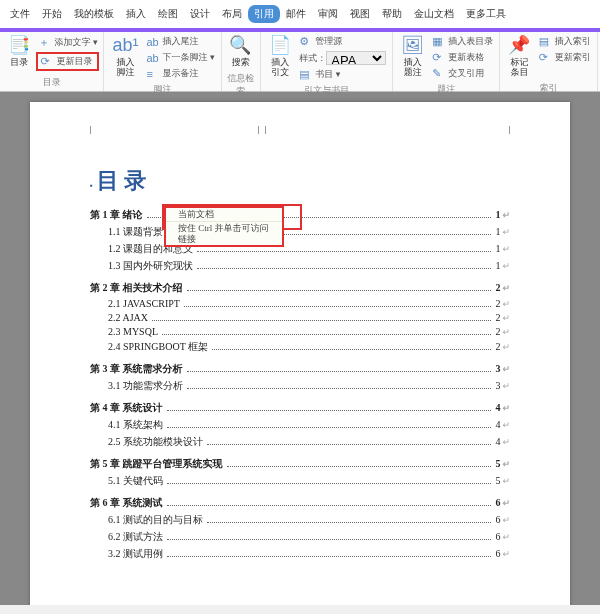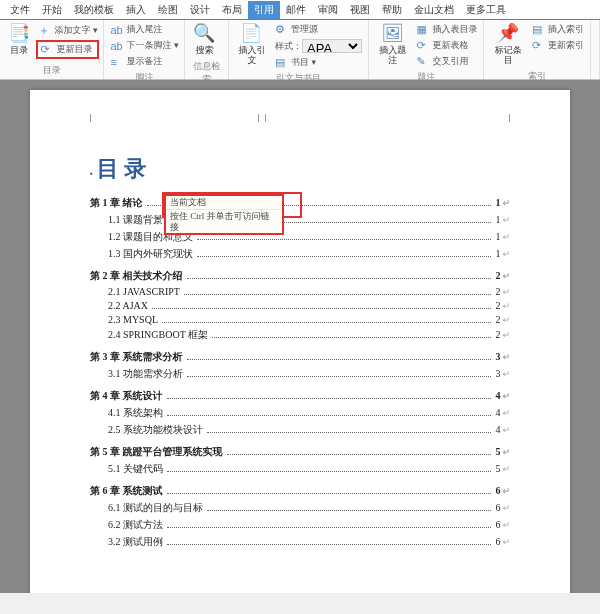--- a/index.html
+++ b/index.html
@@ -1,19 +1,19 @@
 <!DOCTYPE html>
 <html><head>
 <meta charset="utf-8">
 <style>
 * { margin: 0; padding: 0; box-sizing: border-box; }
 body { font-family: "Microsoft YaHei", "SimSun", sans-serif; background: #f0f0f0; width: 600px; height: 614px; overflow: hidden; font-size: 10px; }
-.menubar { background: #fff; border-bottom: 1px solid #8b5cf6; display: flex; height: 20px; align-items: center; padding: 0 4px; }
+.menubar { background: #fff; border-bottom: 4px solid #8b5cf6; display: flex; height: 32px; align-items: center; padding: 0 4px; }
 .menubar span { padding: 2px 6px; color: #333; font-size: 10px; cursor: pointer; }
-.menubar span.active { background: #4a8fd6; color: #fff; }
+.menubar span.active { background: #4a8fd6; color: #fff; border-radius: 7px; }
 .ribbon { background: #fafafa; border-bottom: 1px solid #c0c0c0; height: 60px; display: flex; }
 .ribbon-group { border-right: 1px solid #e0e0e0; padding: 2px 4px; display: flex; flex-direction: column; justify-content: space-between; position: relative; }
 .ribbon-group-label { font-size: 9px; color: #888; text-align: center; padding-top: 2px; }
 .ribbon-top { display: flex; gap: 2px; flex: 1; }
 .ribbon-btn-big { display: flex; flex-direction: column; align-items: center; padding: 2px 4px; font-size: 9px; color: #333; text-align: center; line-height: 1.1; }
 .ribbon-btn-big .icon { font-size: 18px; margin-bottom: 2px; color: #5b8bc5; }
 .ribbon-stack { display: flex; flex-direction: column; gap: 1px; }
 .ribbon-btn-small { display: flex; align-items: center; font-size: 9px; color: #555; padding: 1px 2px; white-space: nowrap; }
 .ribbon-btn-small .icon { width: 14px; font-size: 11px; color: #5b8bc5; margin-right: 2px; }
 .red-box { border: 2px solid #e03030; }
@@ -24,21 +24,21 @@
 .ruler-marks::after { content: ""; position: absolute; left: 40%; top: 0; bottom: 0; width: 6px; border-left: 1px solid #999; border-right: 1px solid #999; }
 .toc-title { color: #2c5a9a; font-size: 22px; font-weight: bold; margin: 24px 0 12px 0; }
 .toc-entry { display: flex; align-items: baseline; font-size: 10px; color: #222; margin: 3px 0; position: relative; }
 .toc-entry.level-1 { font-weight: bold; margin-top: 8px; }
 .toc-entry.level-2 { padding-left: 18px; }
 .toc-text { white-space: nowrap; }
 .toc-leader { flex: 1; border-bottom: 1px dotted #666; margin: 0 4px 2px 4px; min-width: 10px; }
 .toc-page { white-space: nowrap; }
 .para-mark { color: #aaa; margin-left: 2px; font-size: 9px; }
 .tooltip { position: absolute; border: 2px solid #e03030; background: #fdfdf8; font-size: 9px; color: #444; line-height: 1.2; z-index: 5; padding: 0; }
-.tooltip div { padding: 1px 4px; border-bottom: 1px solid #e8e8d8; }
+.tooltip div { padding: 1px 12px; border-bottom: 1px solid #e8e8d8; }
 .tooltip div:last-child { border-bottom: none; }
 .tooltip-outer { position: absolute; border: 2px solid #e03030; pointer-events: none; }
 .sel-bullet { color: #2c5a9a; margin-right: 4px; font-size: 8px; }
 </style>
 </head>
 <body>
 
 <div class="menubar" id="menubar">
     <span>文件</span>
     <span>开始</span>
@@ -71,20 +71,24 @@
           <div class="ribbon-btn-small red-box">
             <span class="icon">⟳</span>
             <span>更新目录</span>
           </div>
         </div>
       </div>
       <div class="ribbon-group-label">目录</div>
     </div>
     <div class="ribbon-group">
       <div class="ribbon-top">
+        <div class="ribbon-btn-big">
+          <span class="icon">ab¹</span>
+          <span>插入脚注</span>
+        </div>
         <div class="ribbon-stack">
           <div class="ribbon-btn-small">
             <span class="icon">ab</span>
             <span>插入尾注</span>
           </div>
           <div class="ribbon-btn-small">
             <span class="icon">ab</span>
             <span>下一条脚注 ▾</span>
           </div>
           <div class="ribbon-btn-small">

